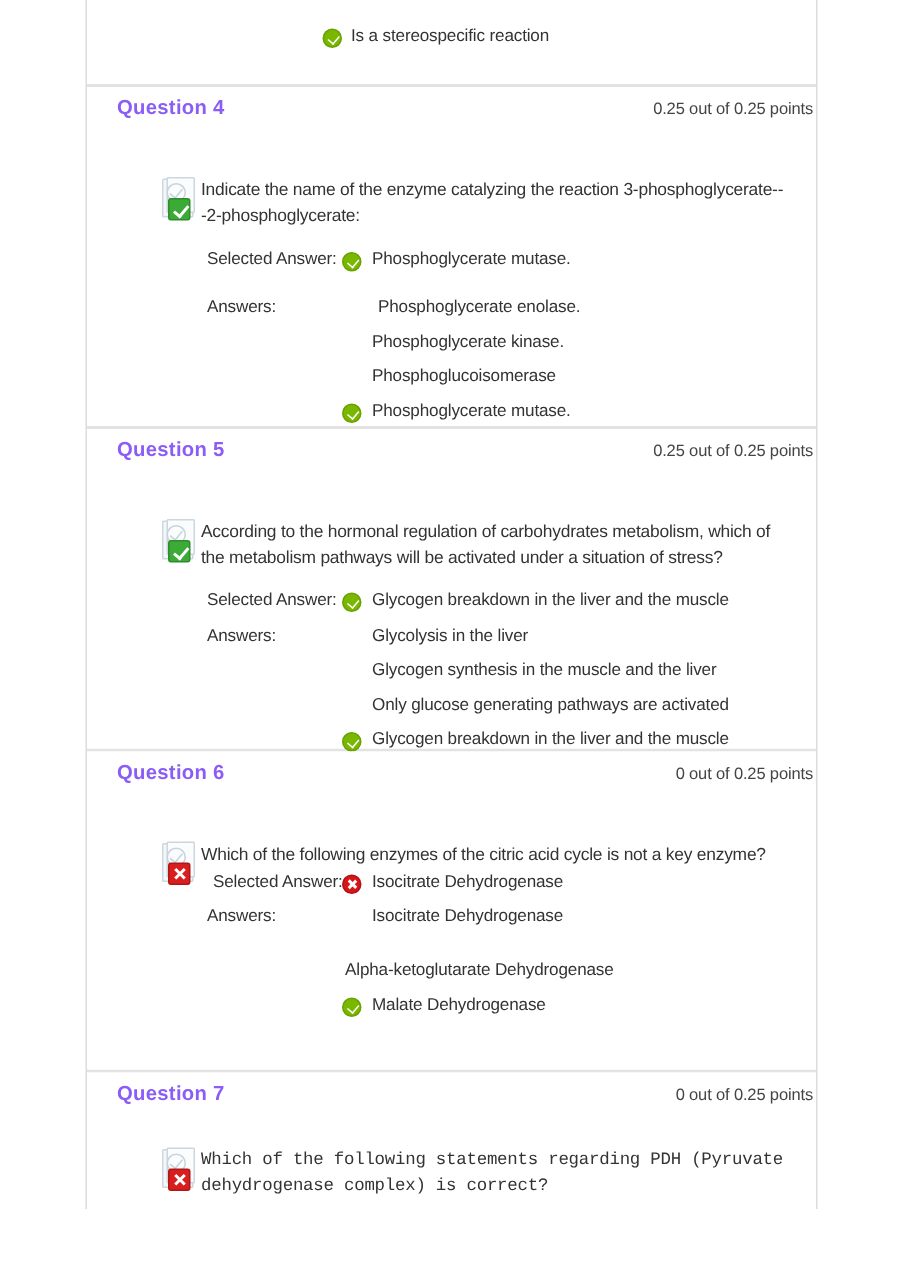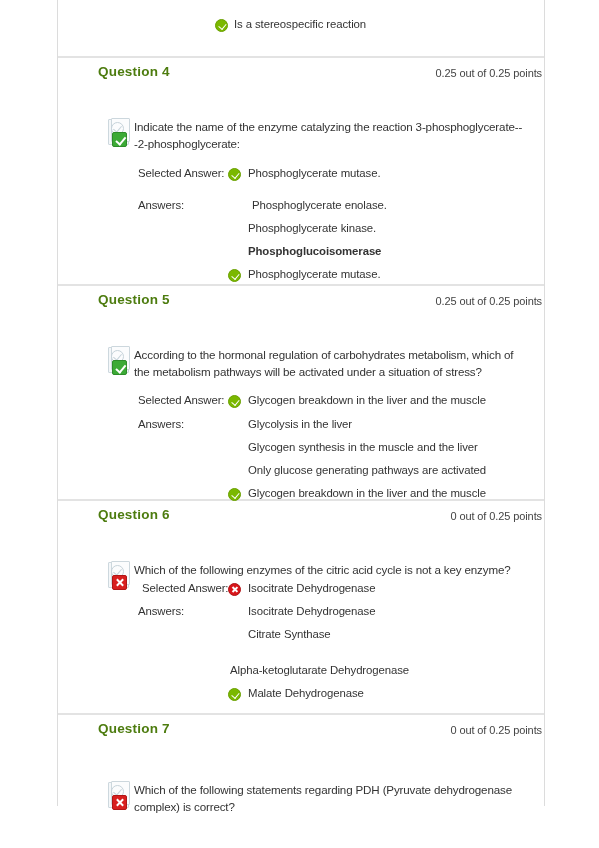--- a/index.html
+++ b/index.html
@@ -47,23 +47,22 @@
   .q-head {
     position: relative;
     height: 30px;
   }
   .q-title {
     position: absolute;
     left: 20px;
     top: 6px;
     font-size: 13.5px;
     font-weight: bold;
-    color: #4d7c0f;
+    color: #8b5cf6;
     letter-spacing: 0.2px;
-    margin-left: 20px;
   }
   .q-points {
     position: absolute;
     right: 2px;
     top: 9px;
     font-size: 11px;
     color: #444444;
     letter-spacing: -0.1px;
     white-space: nowrap;
   }
@@ -279,21 +278,21 @@
           <span class="mark ok" style="left:170px;"></span>
           <span class="row-val" style="left:190px;">Phosphoglycerate mutase.</span>
         </div>
         <div class="row" style="height:23px;">
           <span class="row-label">Answers:</span>
           <span class="row-val" style="left:172px;padding-left:22px;">Phosphoglycerate enolase.</span>
         </div>
         <div class="row" style="height:23px;">
           <span class="row-val" style="left:190px;">Phosphoglycerate kinase.</span>
         </div>
-        <div class="row" style="height:22px;font-weight:bold;">
+        <div class="row" style="height:22px;">
           <span class="row-val" style="left:190px;">Phosphoglucoisomerase</span>
         </div>
         <div class="row" style="height:22px;">
           <span class="mark ok" style="left:170px;"></span>
           <span class="row-val" style="left:190px;">Phosphoglycerate mutase.</span>
         </div>
       </div>
     </div>
 
     <div class="q-sep"></div>
@@ -354,41 +353,38 @@
       <div class="rows" style="margin-top:4px;">
         <div class="row" style="height:23px;">
           <span class="row-label" style="left:84px;">Selected Answer:</span>
           <span class="mark bad" style="left:170px;"></span>
           <span class="row-val" style="left:190px;">Isocitrate Dehydrogenase</span>
         </div>
         <div class="row" style="height:23px;">
           <span class="row-label">Answers:</span>
           <span class="row-val" style="left:190px;">Isocitrate Dehydrogenase</span>
         </div>
-        <div class="row" style="height:23px;">
-          <span class="row-val" style="left:190px;">Citrate Synthase</span>
-        </div>
         <div class="row" style="height:23px;margin-top:13px;">
           <span class="row-val" style="left:172px;">Alpha-ketoglutarate Dehydrogenase</span>
         </div>
         <div class="row" style="height:22px;">
           <span class="mark ok" style="left:170px;"></span>
           <span class="row-val" style="left:190px;">Malate Dehydrogenase</span>
         </div>
       </div>
     </div>
 
     <div class="q-sep"></div>
 
     <div class="q-block" style="height:84px;">
-      <div class="q-head" style="padding-top:20px;">
+      <div class="q-head" style="padding-top:4px;">
         <div class="q-title">Question 7</div>
         <div class="q-points">0 out of 0.25 points</div>
       </div>
-      <div class="q-body" style="margin-top:16px;">
+      <div class="q-body" style="margin-top:16px;font-family:Liberation Mono, monospace;">
         <div class="doc-icon">
           <span class="page-sheet"></span>
           <span class="page-sheet2"></span>
           <span class="wm"></span>
           <span class="badge bad"></span>
         </div>
         <div class="q-text">Which of the following statements regarding PDH (Pyruvate dehydrogenase complex) is correct?</div>
       </div>
     </div>
 

